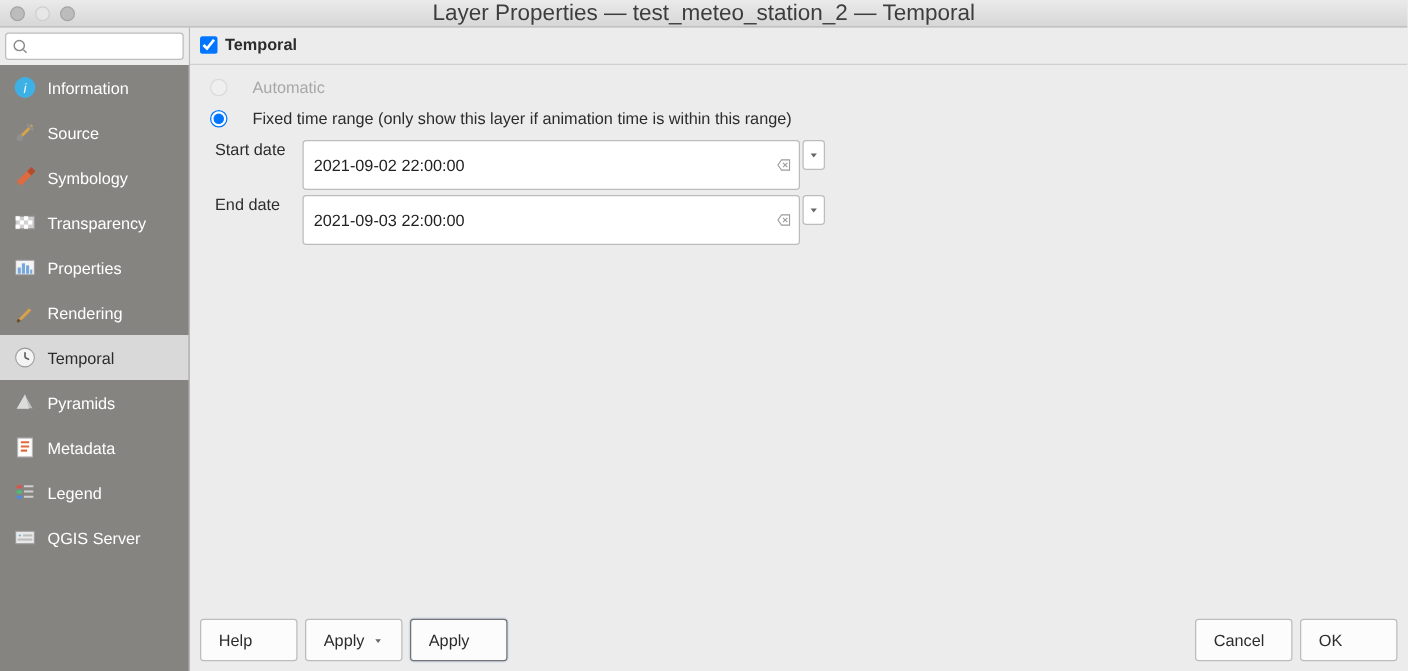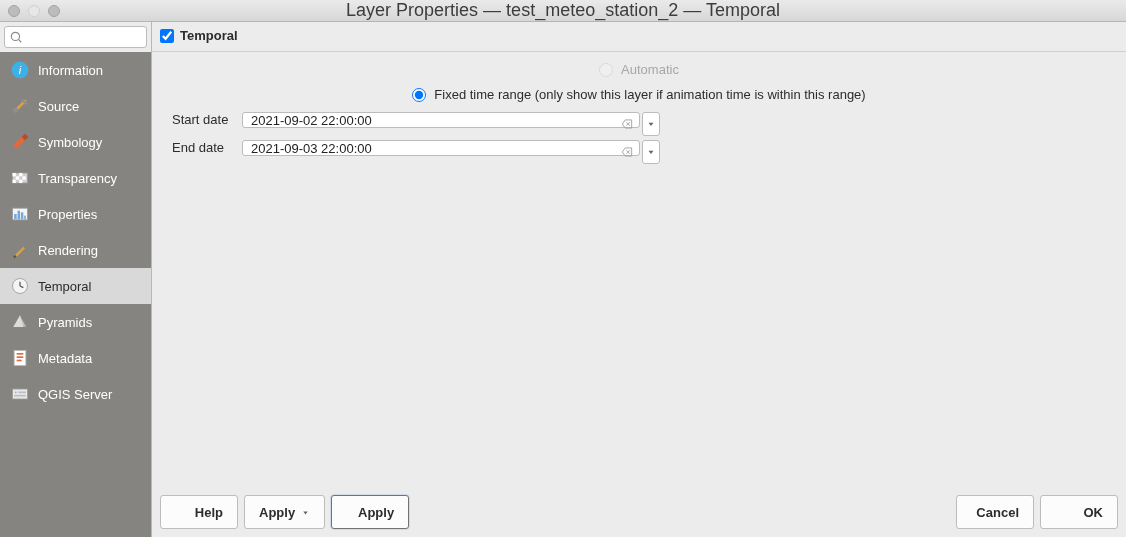--- a/index.html
+++ b/index.html
@@ -124,24 +124,23 @@
       color: #2c2c2c;
     }
     .content {
       flex: 1;
       padding: 10px 16px;
       overflow: auto;
     }
     .radio-row {
       display: flex;
       align-items: center;
-      gap: 8px;
+      gap: 20px;
       margin-bottom: 10px;
       color: #2c2c2c;
-      justify-content: center;
     }
     .radio-row.disabled {
       color: #a7a7a7;
     }
     .radio-row input[type=radio]:disabled {
       opacity: .55;
     }
     .field-row {
       display: flex;
       align-items: flex-start;
@@ -153,21 +152,21 @@
       text-align: left;
       color: #2c2c2c;
       padding-left: 4px;
     }
     .dt-wrap {
       display: flex;
       align-items: stretch;
     }
     .dt-input {
       width: 398px;
-      height: 16px;
+      height: 40px;
       border: 1px solid #bcbcbc;
       border-radius: 3px 3px 3px 3px;
       background: #fff;
       padding: 0 24px 0 8px;
       outline: none;
       color: #222;
     }
     .clear-btn {
       position: relative;
       margin-left: -22px;
@@ -203,23 +202,22 @@
       height: 24px;
       min-width: 78px;
       padding: 16px 14px;
       border: 1px solid #bcbcbc;
       border-radius: 3px;
       background: #fcfcfc;
       color: #2c2c2c;
       cursor: pointer;
       display: inline-flex;
       align-items: center;
-      justify-content: flex-end;
+      justify-content: flex-start;
       gap: 6px;
-      font-weight: bold;
     }
     .btn.primary {
       border: 1px solid #737373;
       box-shadow: 0 0 0 1px rgba(94,151,214,.2);
     }
     .btn .chev { width: 9px; height: 9px; color: #666; }
     input[type=checkbox], input[type=radio] {
       width: 14px; height: 14px;
     }
   </style>
@@ -346,20 +344,33 @@
           <svg viewBox="0 0 24 24" width="20" height="20">
               <rect x="5" y="3" width="14" height="18" fill="#fff" stroke="#bbb"></rect>
               <line x1="8" y1="7" x2="16" y2="7" stroke="#e06a3e" stroke-width="2"></line>
               <line x1="8" y1="11" x2="16" y2="11" stroke="#e06a3e" stroke-width="2"></line>
               <line x1="8" y1="15" x2="14" y2="15" stroke="#e06a3e" stroke-width="2"></line>
             </svg>
         </span>
         <span>Metadata</span>
       </div>
 
+      <div class="nav-item">
+        <span class="nav-icon">
+          <svg viewBox="0 0 24 24" width="20" height="20">
+              <rect x="4" y="5" width="5" height="3" fill="#d9544d"></rect>
+              <rect x="4" y="10" width="5" height="3" fill="#4dbf72"></rect>
+              <rect x="4" y="15" width="5" height="3" fill="#4d8ad9"></rect>
+              <line x1="11" y1="6" x2="20" y2="6" stroke="#cfcfcf" stroke-width="2"></line>
+              <line x1="11" y1="11" x2="20" y2="11" stroke="#cfcfcf" stroke-width="2"></line>
+              <line x1="11" y1="16" x2="20" y2="16" stroke="#cfcfcf" stroke-width="2"></line>
+            </svg>
+        </span>
+        <span>Legend</span>
+      </div>
 
       <div class="nav-item">
         <span class="nav-icon">
           <svg viewBox="0 0 24 24" width="20" height="20">
               <rect x="3" y="6" width="18" height="12" fill="#e8e8e8" stroke="#9a9a9a"></rect>
               <circle cx="7" cy="10" r="1" fill="#5fa8e6"></circle>
               <rect x="10" y="9" width="9" height="2" fill="#bdbdbd"></rect>
               <rect x="5" y="13" width="14" height="2" fill="#bdbdbd"></rect>
             </svg>
         </span>

